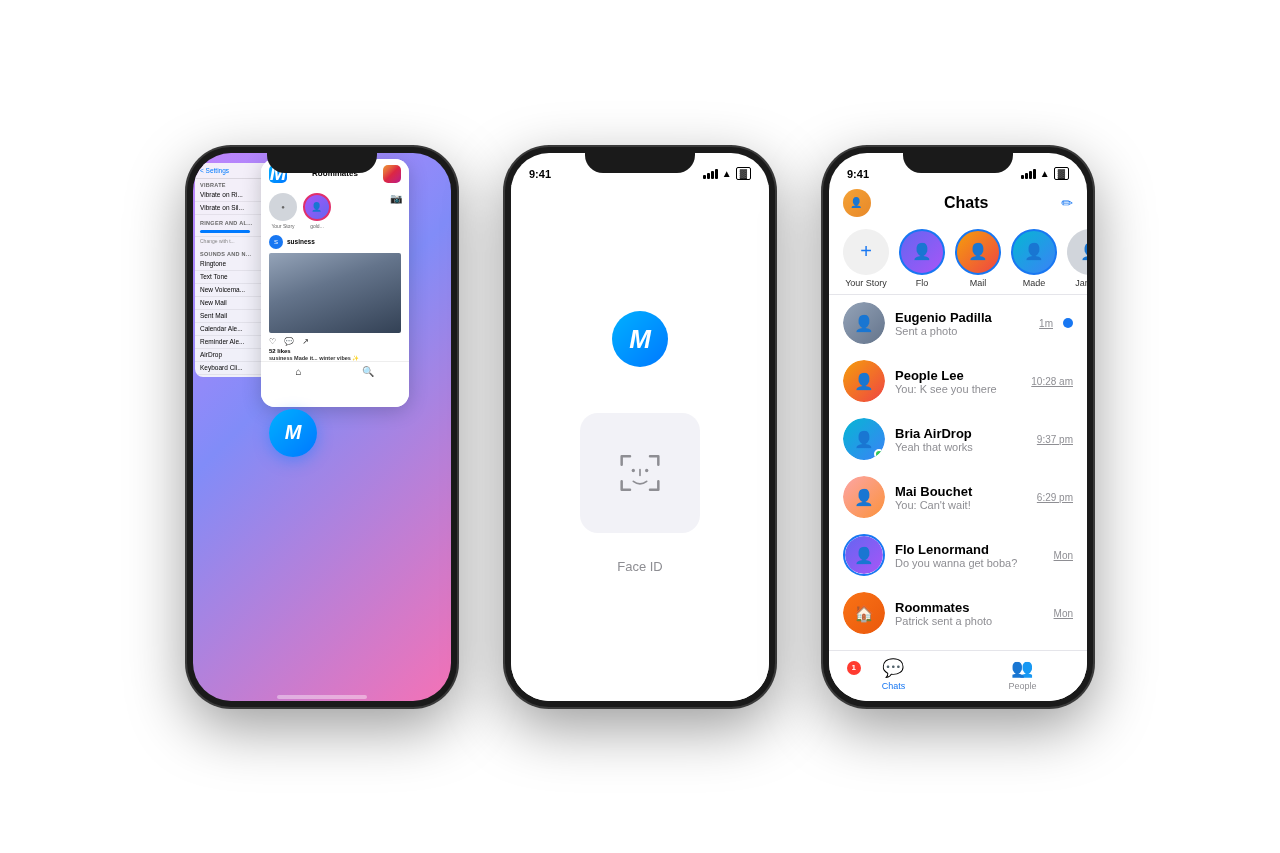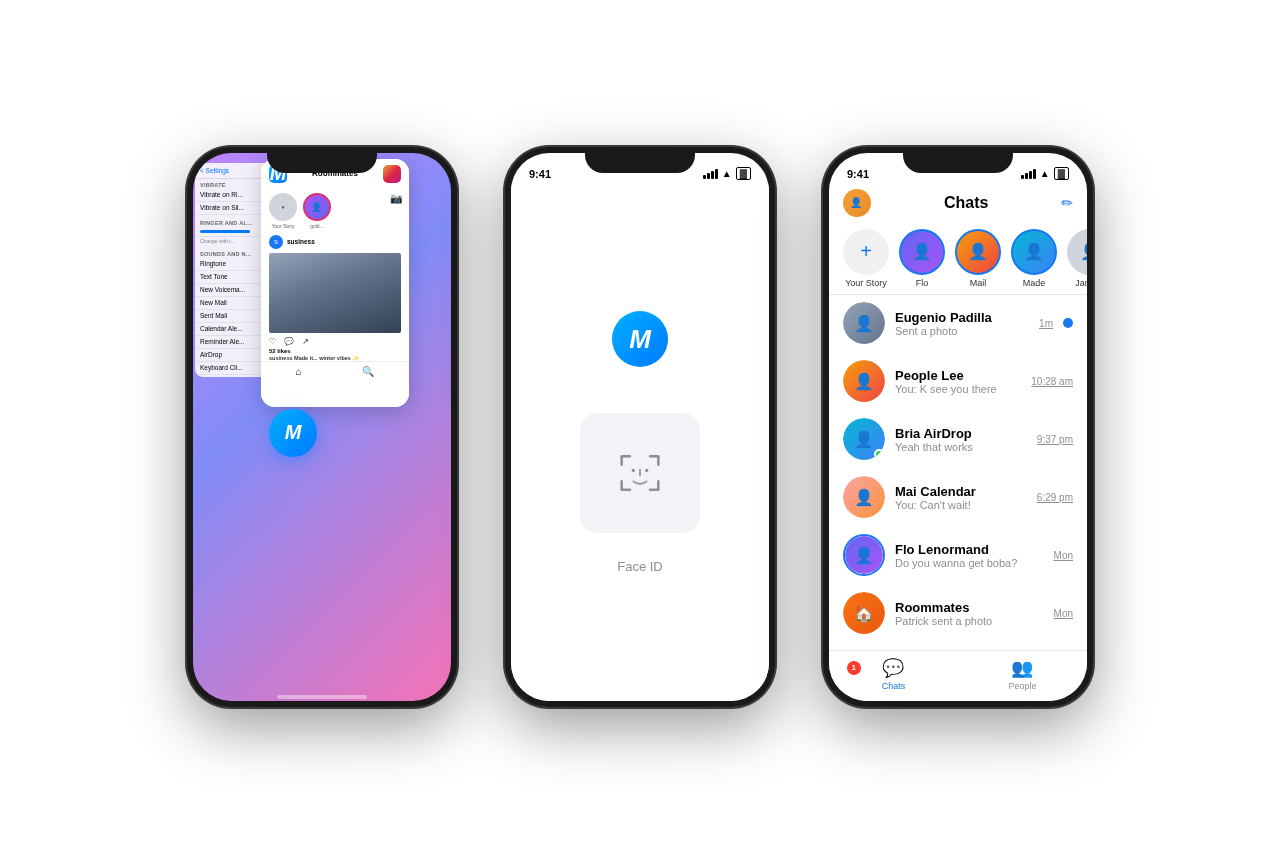--- a/index.html
+++ b/index.html
@@ -623,21 +623,21 @@
             <div class="chat-preview">Yeah that works</div>
           </div>
           <span class="chat-time">9:37 pm</span>
         </div>
 
         <div class="chat-item">
           <div class="chat-avatar">
             <div class="chat-avatar-inner" style="background:linear-gradient(135deg,#fca5a5,#fb923c);display:flex;align-items:center;justify-content:center;font-size:16px;">👤</div>
           </div>
           <div class="chat-info">
-            <div class="chat-name">Mai Calendar</div>
+            <div class="chat-name">Mai Bouchet</div>
             <div class="chat-preview">You: Can't wait!</div>
           </div>
           <span class="chat-time">6:29 pm</span>
         </div>
 
         <div class="chat-item">
           <div class="chat-avatar" style="border: 2px solid #1877f2; border-radius:50%;">
             <div class="chat-avatar-inner" style="background:linear-gradient(135deg,#6366f1,#a855f7);display:flex;align-items:center;justify-content:center;font-size:16px;">👤</div>
           </div>
           <div class="chat-info">

